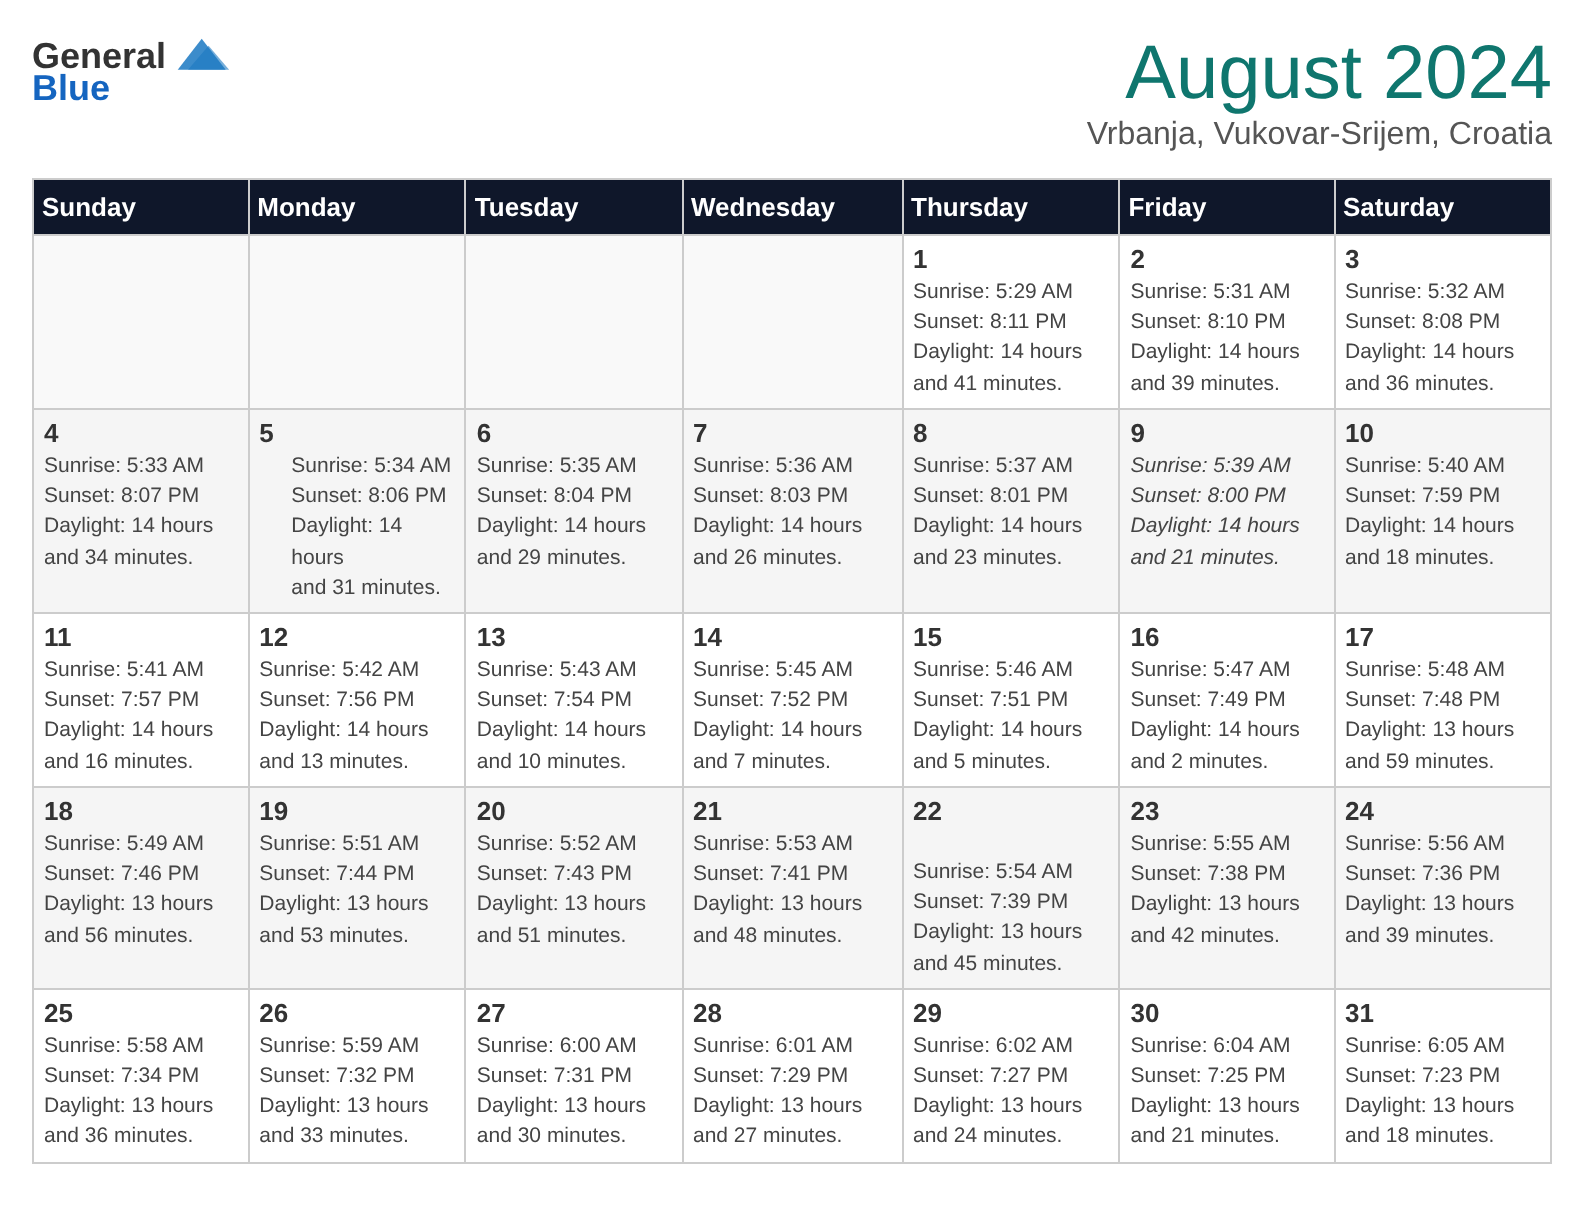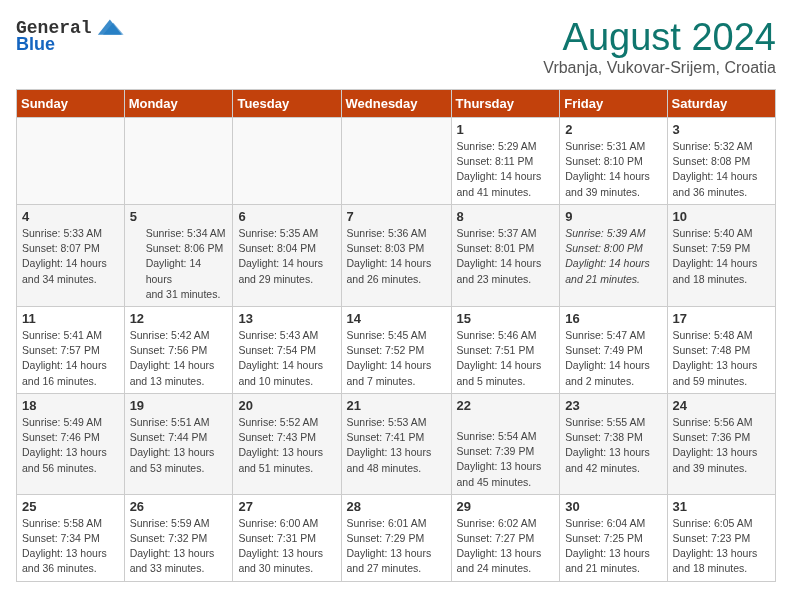--- a/index.html
+++ b/index.html
@@ -27,21 +27,21 @@
       width: 30px;
       height: 24px;
       margin-left: 2px;
     }
     .title-block { text-align: right; }
     .month-title { font-size: 38px; color: #0f766e; font-weight: normal; }
     .location { font-size: 16px; color: #555; }
 
     .calendar { width: 100%; border-collapse: collapse; }
     .calendar th {
-      background: #c2410c;
+      background: #0f172a;
       color: #fff;
       font-size: 13px;
       padding: 6px 4px;
       text-align: left;
       border: 1px solid #ccc;
     }
     .calendar td {
       vertical-align: top;
       border: 1px solid #ccc;
       padding: 4px 5px;
@@ -69,21 +69,21 @@
     .row-3 td { background: #fff; }
     .row-4 td { background: #f0f0f0; }
     .row-5 td { background: #fff; }
   </style>
 </head>
 <body>
 
 <div class="header">
   <div class="logo">
     <div style="display:flex;flex-direction:column;align-items:flex-start;">
-      <div style="display:flex;align-items:center;font-family:Liberation Mono, monospace;">
+      <div style="display:flex;align-items:center;">
         <span class="logo-text-general">General</span>
         <svg class="logo-icon" viewBox="0 0 34 28" xmlns="http://www.w3.org/2000/svg">
           <polygon points="4,22 18,4 32,22" fill="#1a78c2" opacity="0.85"></polygon>
           <polygon points="10,22 22,8 34,22" fill="#1a78c2" opacity="0.6"></polygon>
         </svg>
       </div>
       <span class="logo-text-blue" style="margin-top:-6px;">Blue</span>
     </div>
   </div>
   <div class="title-block">

